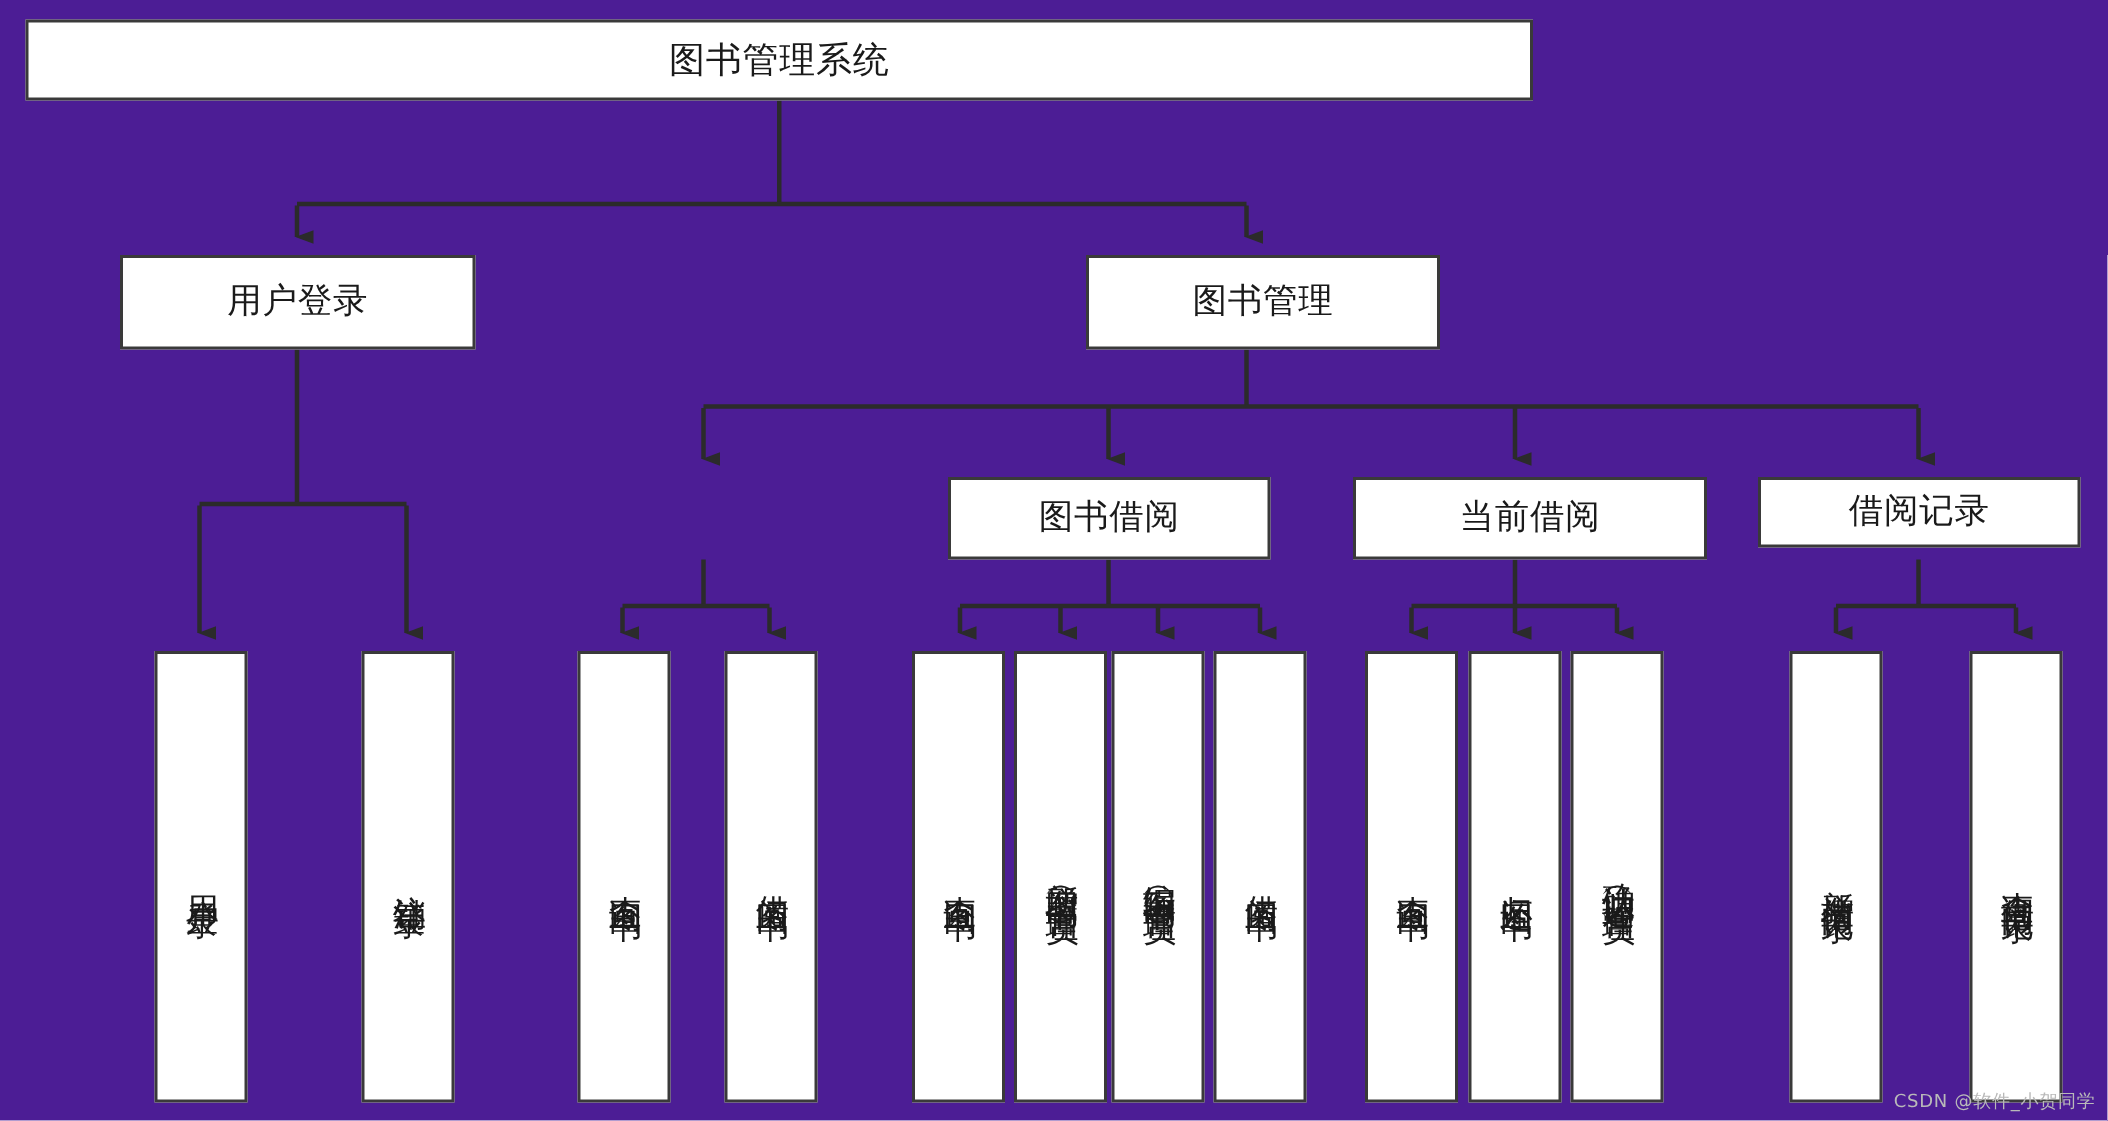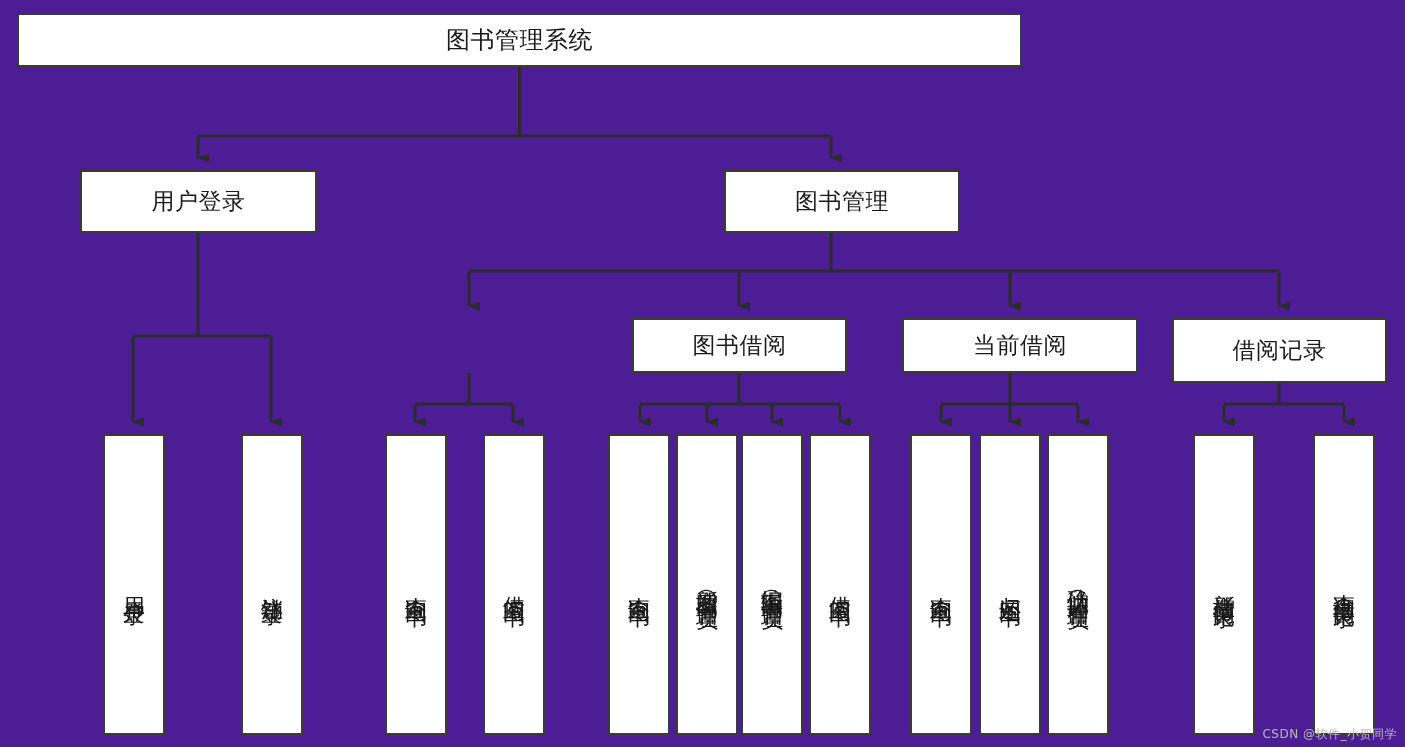--- a/index.html
+++ b/index.html
@@ -134,21 +134,21 @@
   <div class="node horiz" style="left:712px; top:170px; width:236px; height:63px;margin-left:12px;">
     <span>图书管理</span>
   </div>
 
   <div class="node horiz" style="left:632px; top:318px; width:215px; height:55px;">
     <span>图书借阅</span>
   </div>
   <div class="node horiz" style="left:902px; top:318px; width:236px; height:55px;">
     <span>当前借阅</span>
   </div>
-  <div class="node horiz" style="left:1172px; top:318px; width:215px; height:65px;">
+  <div class="node horiz" style="left:1172px; top:318px; width:215px; height:47px;">
     <span>借阅记录</span>
   </div>
 
   <div class="node vert" style="left:103px; top:434px; width:62px; height:301px;">
     <span class="vtext">用户登录</span>
   </div>
   <div class="node vert" style="left:241px; top:434px; width:62px; height:301px;">
     <span class="vtext">注销登录</span>
   </div>
 

